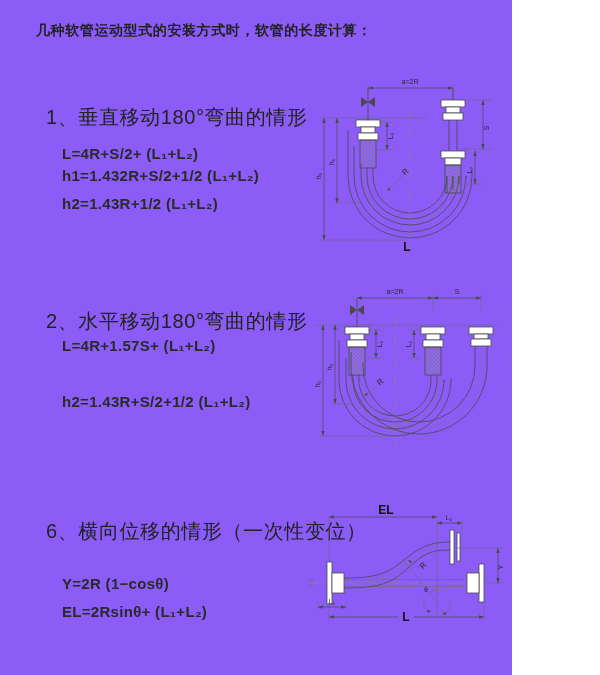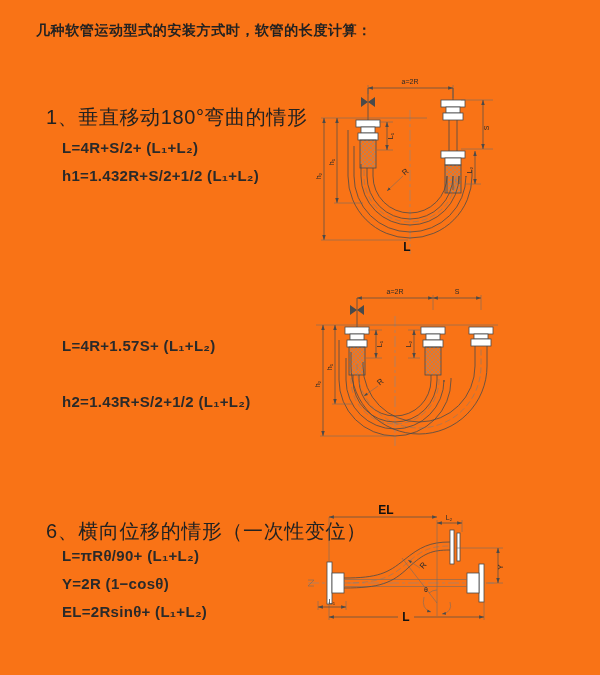--- a/index.html
+++ b/index.html
@@ -1,17 +1,17 @@
 <!DOCTYPE html>
 <html><head>
 <meta charset="utf-8">
 <style>
   html,body{margin:0;padding:0;background:#fff;}
   .page{
-    position:relative;width:600px;height:675px;background:#f97316;overflow:hidden;
+    position:relative;width:512px;height:675px;background:#8b5cf6;overflow:hidden;
     font-family:"Liberation Sans","DejaVu Sans",sans-serif;color:#1c1c1c;
   }
   .abs{position:absolute;white-space:nowrap;}
   .title{font-size:14px;font-weight:bold;letter-spacing:.6px;color:#222;}
   .heading{font-size:20px;font-weight:normal;letter-spacing:.6px;color:#222;}
   .formula{font-size:15px;font-weight:bold;letter-spacing:.3px;color:#2a2a2a;}
   svg{position:absolute;overflow:visible;}
   svg .ln{stroke:#4a4a4a;stroke-width:.8;fill:none;}
   svg .thin{stroke:#6a6a6a;stroke-width:.55;fill:none;}
   svg .cl{stroke:#8a8a8a;stroke-width:.6;fill:none;stroke-dasharray:11 3 3 3;}
@@ -24,28 +24,29 @@
   svg .lblr{font-size:8px;}
 </style>
 </head>
 <body>
 
 <div class="page">
 
   <div class="abs title" style="left:36px;top:22px;">几种软管运动型式的安装方式时，软管的长度计算：</div>
 
   <div class="abs heading" style="left:46px;top:104px;">1、垂直移动180°弯曲的情形</div>
-  <div class="abs formula" style="left:62px;top:139px;">L=4R+S/2+ (L₁+L₂)</div>
+  <div class="abs formula" style="left:62px;top:145px;">L=4R+S/2+ (L₁+L₂)</div>
   <div class="abs formula" style="left:62px;top:167px;">h1=1.432R+S/2+1/2 (L₁+L₂)</div>
-
+  <div class="abs formula" style="left:62px;top:195px;">h2=1.43R+1/2 (L₁+L₂)</div>
+
+  <div class="abs heading" style="left:46px;top:308px;">2、水平移动180°弯曲的情形</div>
   <div class="abs formula" style="left:62px;top:337px;">L=4R+1.57S+ (L₁+L₂)</div>
   <div class="abs formula" style="left:62px;top:393px;">h2=1.43R+S/2+1/2 (L₁+L₂)</div>
 
   <div class="abs heading" style="left:46px;top:518px;">6、横向位移的情形（一次性变位）</div>
-  <div class="abs formula" style="left:62px;top:547px;">L=πRθ/90+ (L₁+L₂)</div>
   <div class="abs formula" style="left:62px;top:575px;">Y=2R (1−cosθ)</div>
   <div class="abs formula" style="left:62px;top:603px;">EL=2Rsinθ+ (L₁+L₂)</div>
 
   <svg style="left:315px;top:72px;" width="285" height="190" viewBox="0 0 285 190">
     <defs>
       <marker id="d1a" viewBox="0 0 8 6" refX="7.5" refY="3" markerWidth="8" markerHeight="6" orient="auto-start-reverse">
         <path d="M0.5,0.5 L7.5,3 L0.5,5.5 Z" fill="#4a4a4a"></path>
       </marker>
       <pattern id="d1b" width="4" height="4" patternUnits="userSpaceOnUse">
         <path d="M0,4 L4,0 M0,0 L4,4" stroke="#8a8a8a" stroke-width="0.5"></path>

